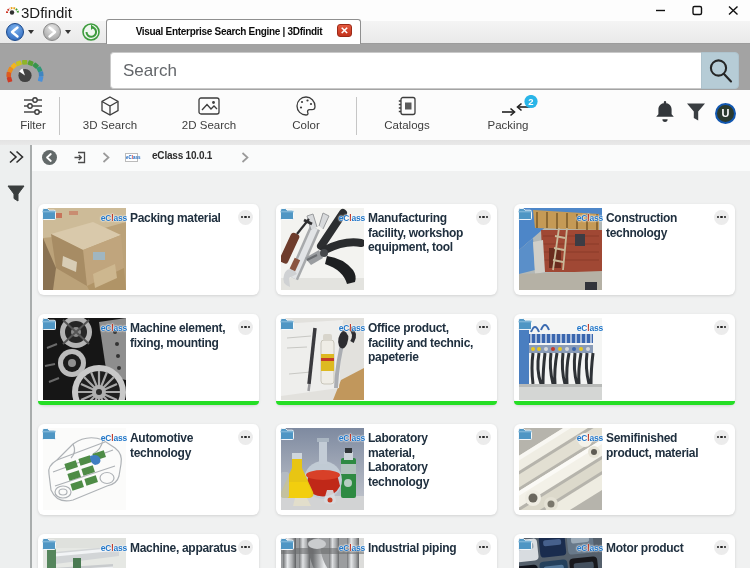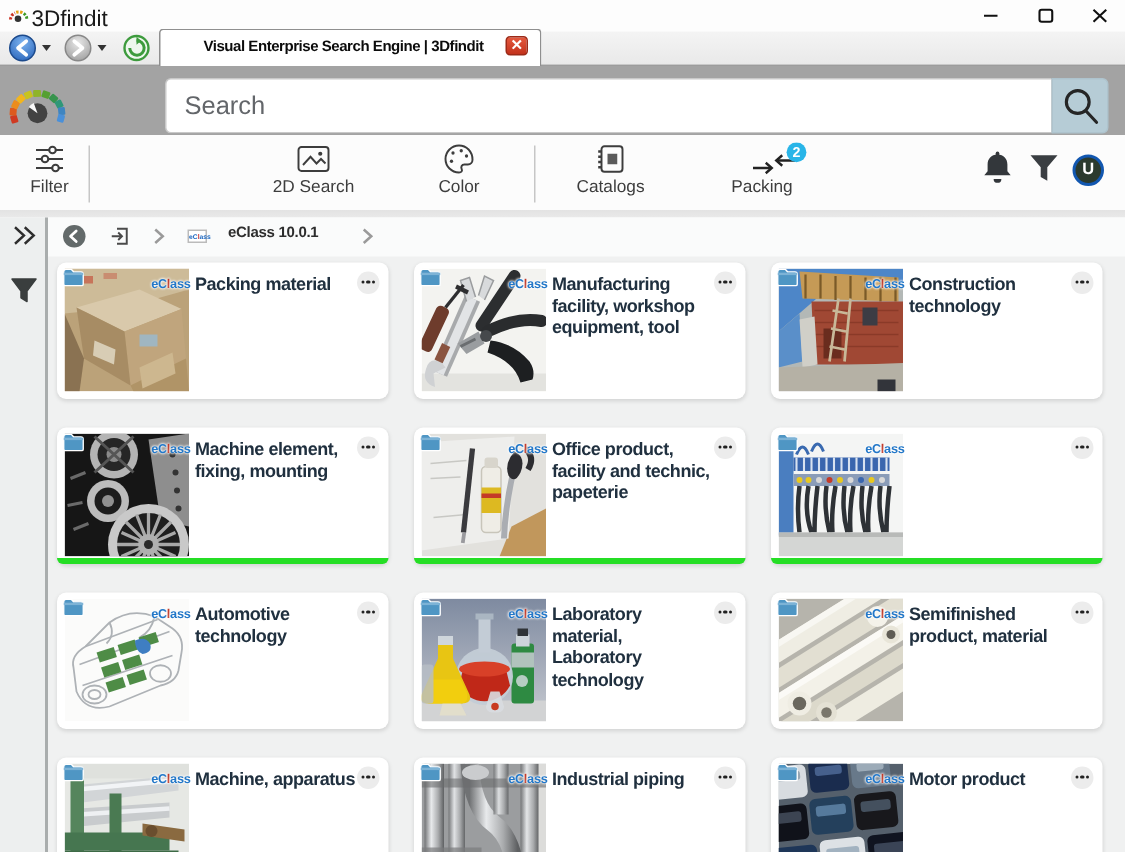--- a/index.html
+++ b/index.html
@@ -40,21 +40,21 @@
 .tsep{position:absolute;top:7px;width:1px;height:38px;background:#c6c6c6;}
 
 
 #appbody{position:absolute;left:0;top:145px;width:750px;height:423px;background:#f0f1f1;}
 #sidebar{position:absolute;left:0;top:0;width:32px;height:423px;background:#edefef;
   border-right:2px solid #a9adad;}
 #crumbs{position:absolute;left:32px;top:0;width:718px;height:26px;background:#fafbfb;}
 
 
 .card{position:absolute;width:221px;height:91px;background:#fff;border-radius:6px;
-  box-shadow:0 1px 3px rgba(0,0,0,0.13);}
+  box-shadow:0 1px 3px rgba(0,0,0,0.13);margin-top:29px;}
 .cimg{position:absolute;left:5px;top:4px;width:83px;height:82px;overflow:hidden;}
 .ctitle{position:absolute;left:92px;top:7px;width:112px;font-size:12px;font-weight:bold;
   color:#20303f;line-height:14.7px;letter-spacing:-0.3px;}
 .cdots{position:absolute;right:6px;top:6px;width:15px;height:15px;border-radius:50%;
   background:#ececec;text-align:center;}
 .cdots span{display:block;margin-top:6px;height:3px;line-height:3px;font-size:0;}
 .cdots b{display:inline-block;width:2.4px;height:2.4px;border-radius:50%;background:#222;
   margin:0 0.7px;}
 .eclass{position:absolute;left:0;top:9px;width:89px;text-align:right;font-size:8.5px;
   font-weight:bold;color:#2277c8;text-shadow:0 0 2px #fff,0 0 2px #fff,0 0 1px #fff;
@@ -147,20 +147,27 @@
           <circle cx="13" cy="5" r="2.2" fill="#fcfcfc"></circle>
       <line x1="2" y1="11" x2="20" y2="11"></line>
           <circle cx="8" cy="11" r="2.2" fill="#fcfcfc"></circle>
       <line x1="2" y1="17" x2="20" y2="17"></line>
           <circle cx="15" cy="17" r="2.2" fill="#fcfcfc"></circle>
     </svg>
     <div class="tlabel">Filter</div>
   </div>
   <div class="tsep" style="left:59px"></div>
 
+  <div class="titem" style="left:70px;width:80px">
+    <svg style="margin-top:5px" width="22" height="22" viewBox="0 0 22 22" fill="none" stroke="#3d3d3d" stroke-width="1.3">
+      <path d="M11 2 L19 6.5 L19 15.5 L11 20 L3 15.5 L3 6.5 Z"></path>
+      <path d="M3 6.5 L11 11 L19 6.5 M11 11 L11 20"></path>
+    </svg>
+    <div class="tlabel">3D Search</div>
+  </div>
 
   <div class="titem" style="left:169px;width:80px">
     <svg style="margin-top:6px" width="24" height="20" viewBox="0 0 24 20" fill="none" stroke="#3d3d3d" stroke-width="1.3">
       <rect x="2" y="2" width="20" height="16" rx="2"></rect>
       <path d="M5 14 L10 8.5 L14 13 L17 10 L20 13"></path>
       <circle cx="16.5" cy="6.5" r="1.4" fill="#3d3d3d" stroke="none"></circle>
     </svg>
     <div class="tlabel">2D Search</div>
   </div>
 

